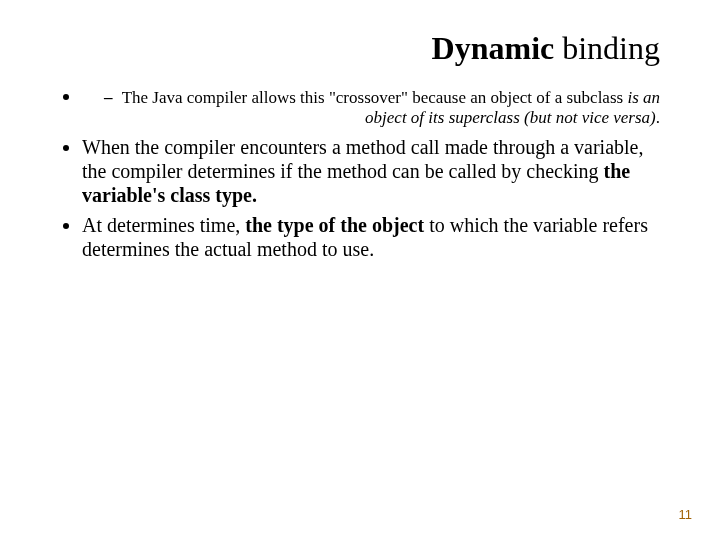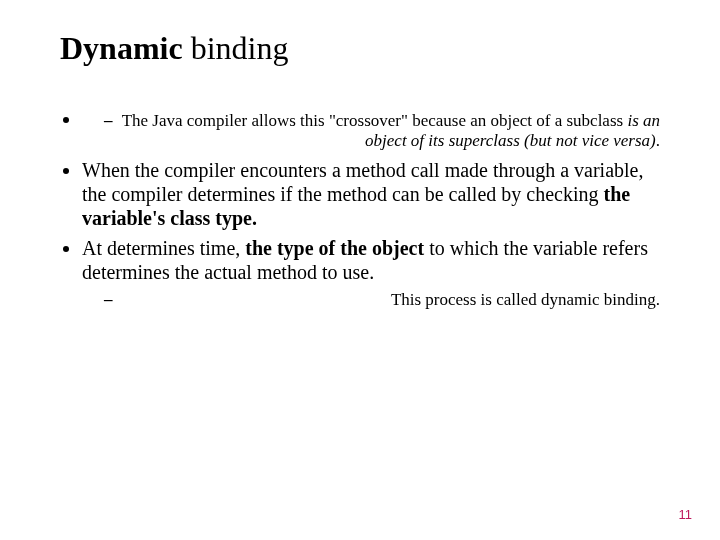--- a/index.html
+++ b/index.html
@@ -6,23 +6,23 @@
   body {
     width: 720px;
     height: 540px;
     background: #ffffff;
     font-family: "Times New Roman", Times, serif;
     color: #000000;
     padding: 30px 60px 20px 60px;
     position: relative;
   }
   .title {
-    text-align: left;
+    text-align: right;
     font-size: 32px;
-    margin-bottom: 40px;
+    margin-bottom: 17px;
   }
   .title .bold { font-weight: bold; }
   ul.top {
     list-style: disc;
     padding-left: 22px;
     font-size: 20px;
     line-height: 1.2;
   }
   ul.top > li {
     margin-bottom: 6px;
@@ -48,38 +48,35 @@
     font-weight: bold;
   }
   .italic { font-style: italic; }
   .bold { font-weight: bold; }
   .page-num {
     position: absolute;
     bottom: 18px;
     right: 28px;
     font-size: 13px;
     font-family: Arial, sans-serif;
-    color: #be185d;
+    color: #a16207;
   }
 </style>
 </head>
 <body>
 
 <div class="title"><span class="bold">Dynamic</span><span> binding</span></div>
 
 <ul class="top">
   <li>
     <ul class="sub">
       <li><span>The Java compiler allows this "crossover" because an object of a subclass </span><span class="italic">is an object of its superclass (but not vice versa)</span><span>.</span></li>
     </ul>
   </li>
   <li>
     <span>When the compiler encounters a method call made through a variable, the compiler determines if the method can be called by checking </span><span class="bold">the variable's class type.</span>
   </li>
   <li>
     <span>At determines time, </span><span class="bold">the type of the object </span><span>to which the variable refers determines the actual method to use.</span>
-    <ul class="sub">
-      <li>This process is called dynamic binding.</li>
-    </ul>
   </li>
 </ul>
 
 <div class="page-num">11</div>
 
 </body></html>

